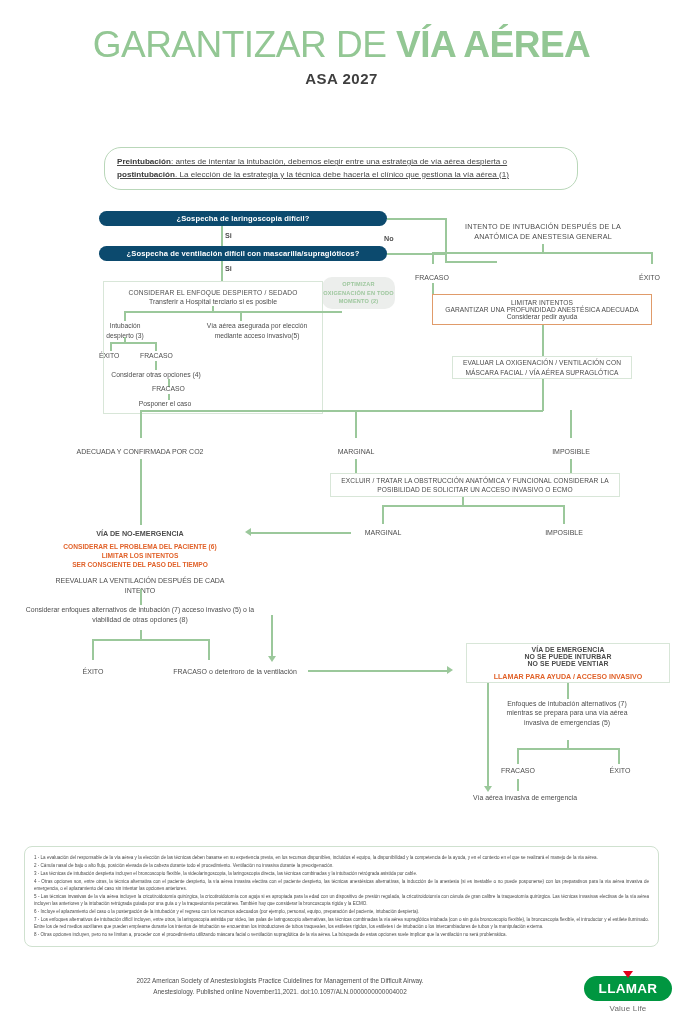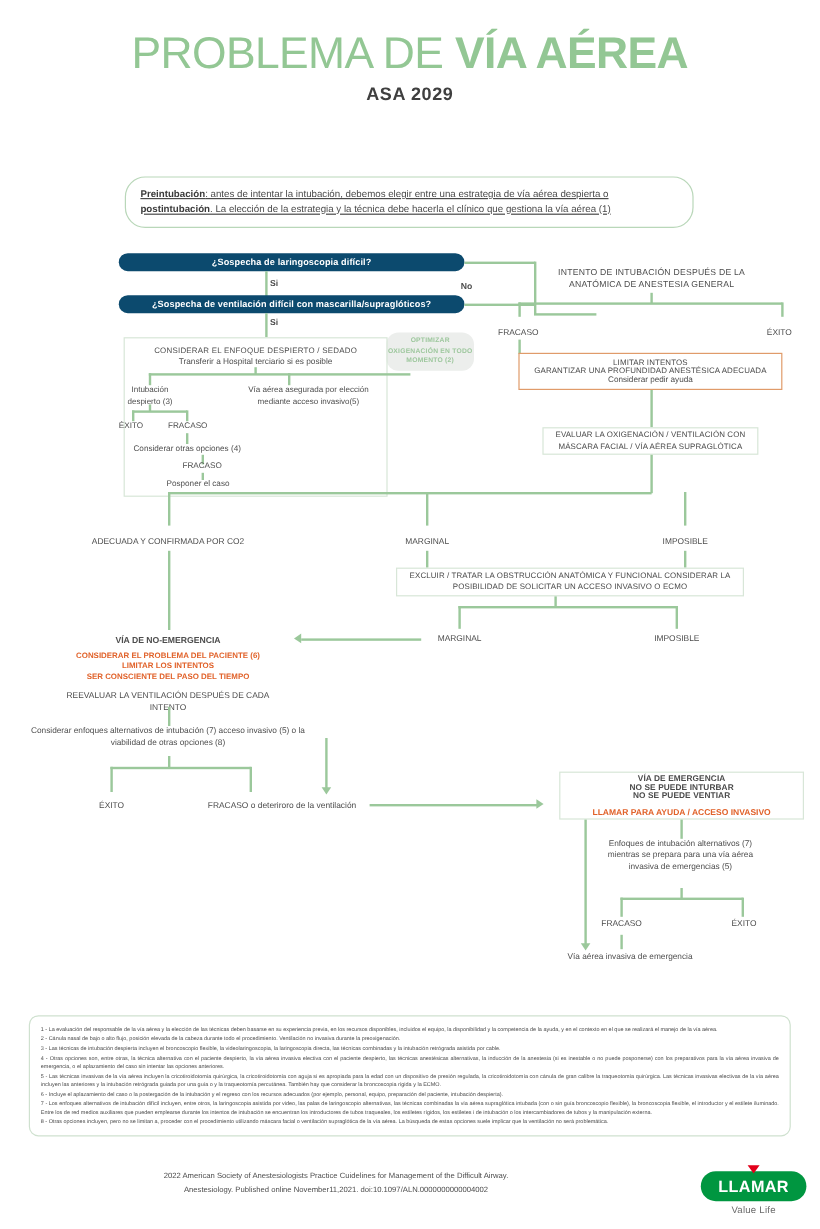--- a/index.html
+++ b/index.html
@@ -115,22 +115,22 @@
     border-right:5px solid transparent;border-top:7px solid #e2001a;
   }
   .logo-tag{margin-top:3px;font-size:8px;color:#6b6b6b;letter-spacing:.2px;}
 </style>
 </head>
 <body>
 
 <div class="page">
 
   <div class="title-wrap">
-    <div class="t-line1"><span>PROBLEMA DE </span><b>VÍA AÉREA</b></div>
-    <div class="t-asa">ASA 2029</div>
+    <div class="t-line1"><span>GARANTIZAR DE </span><b>VÍA AÉREA</b></div>
+    <div class="t-asa">ASA 2027</div>
   </div>
 
   <div class="note-box">
     <b>Preintubación</b><span>: antes de intentar la intubación, debemos elegir entre una estrategia de vía aérea despierta o </span><b>postintubación</b><span>. La elección de la estrategia y la técnica debe hacerla el clínico que gestiona la vía aérea (1)</span>
   </div>
 
   <div class="pill" style="left:99px;top:211px;width:288px;height:15px;">
     <span>¿Sospecha de laringoscopia difícil?</span>
   </div>
 

